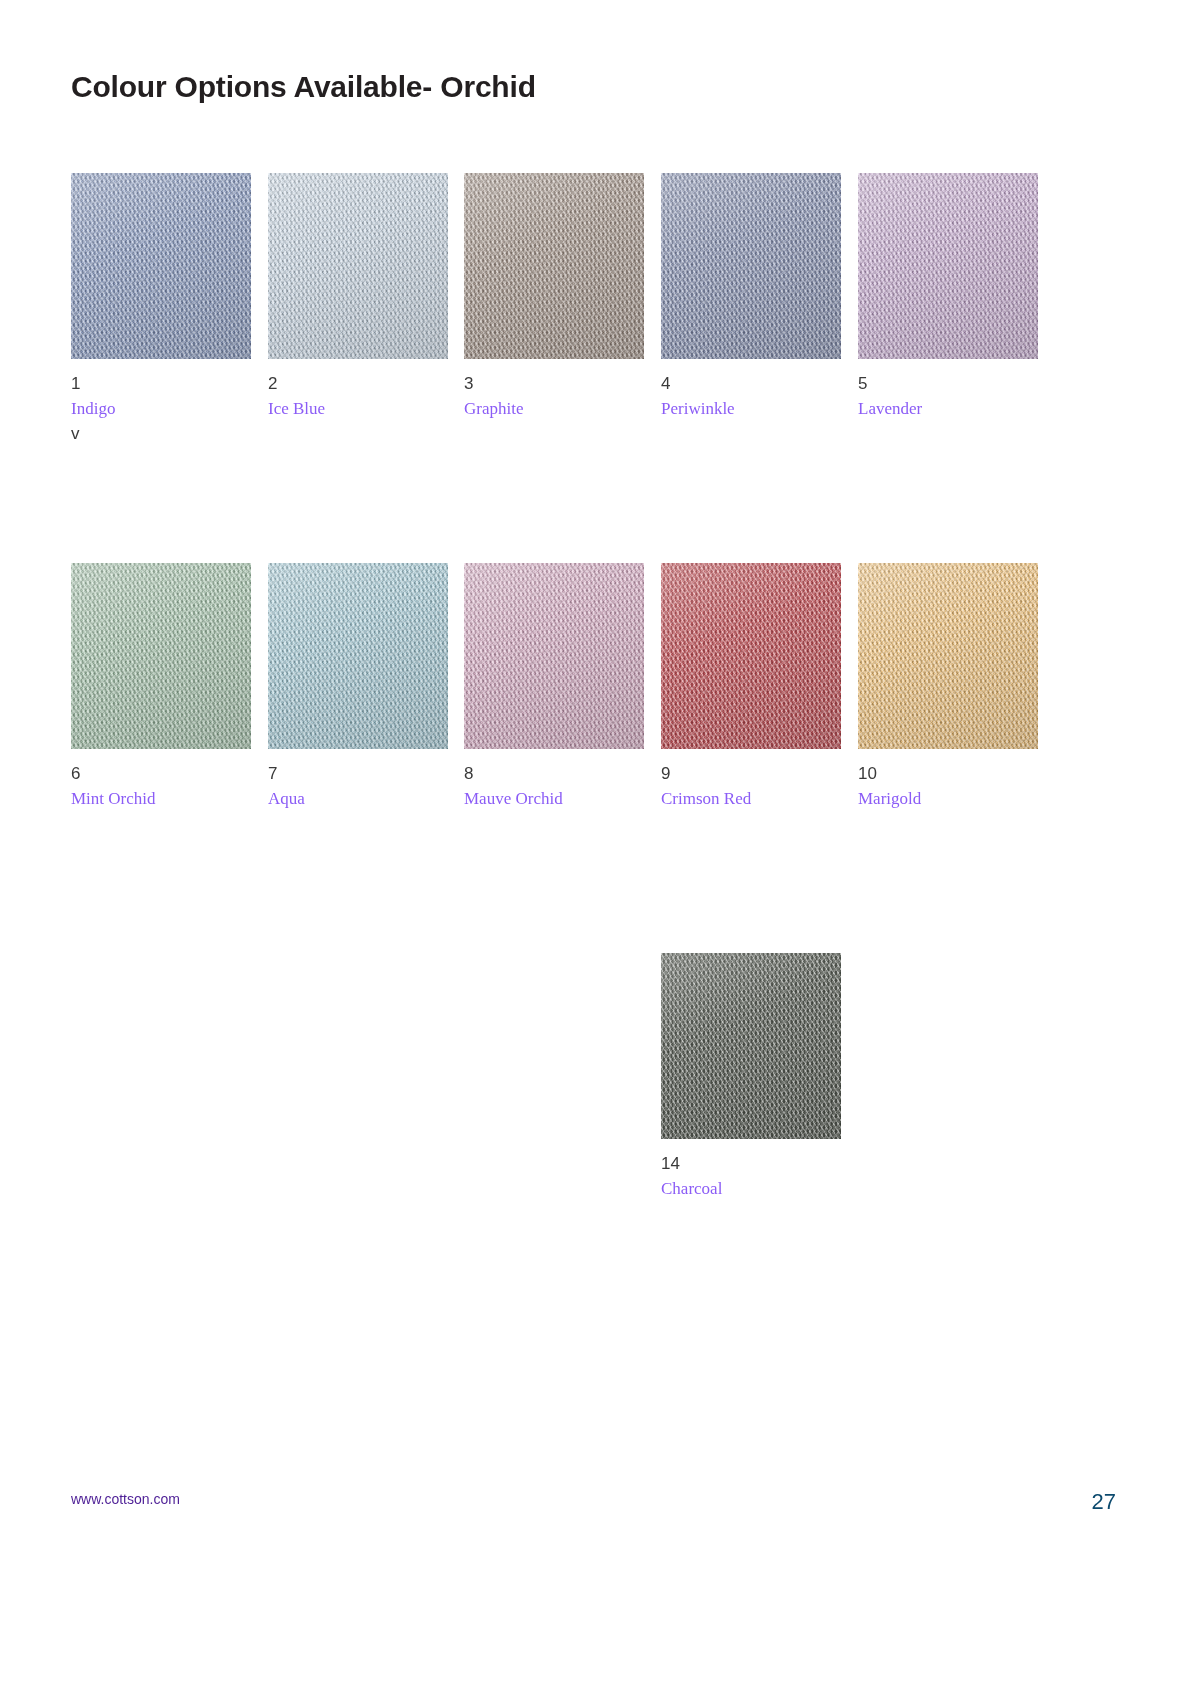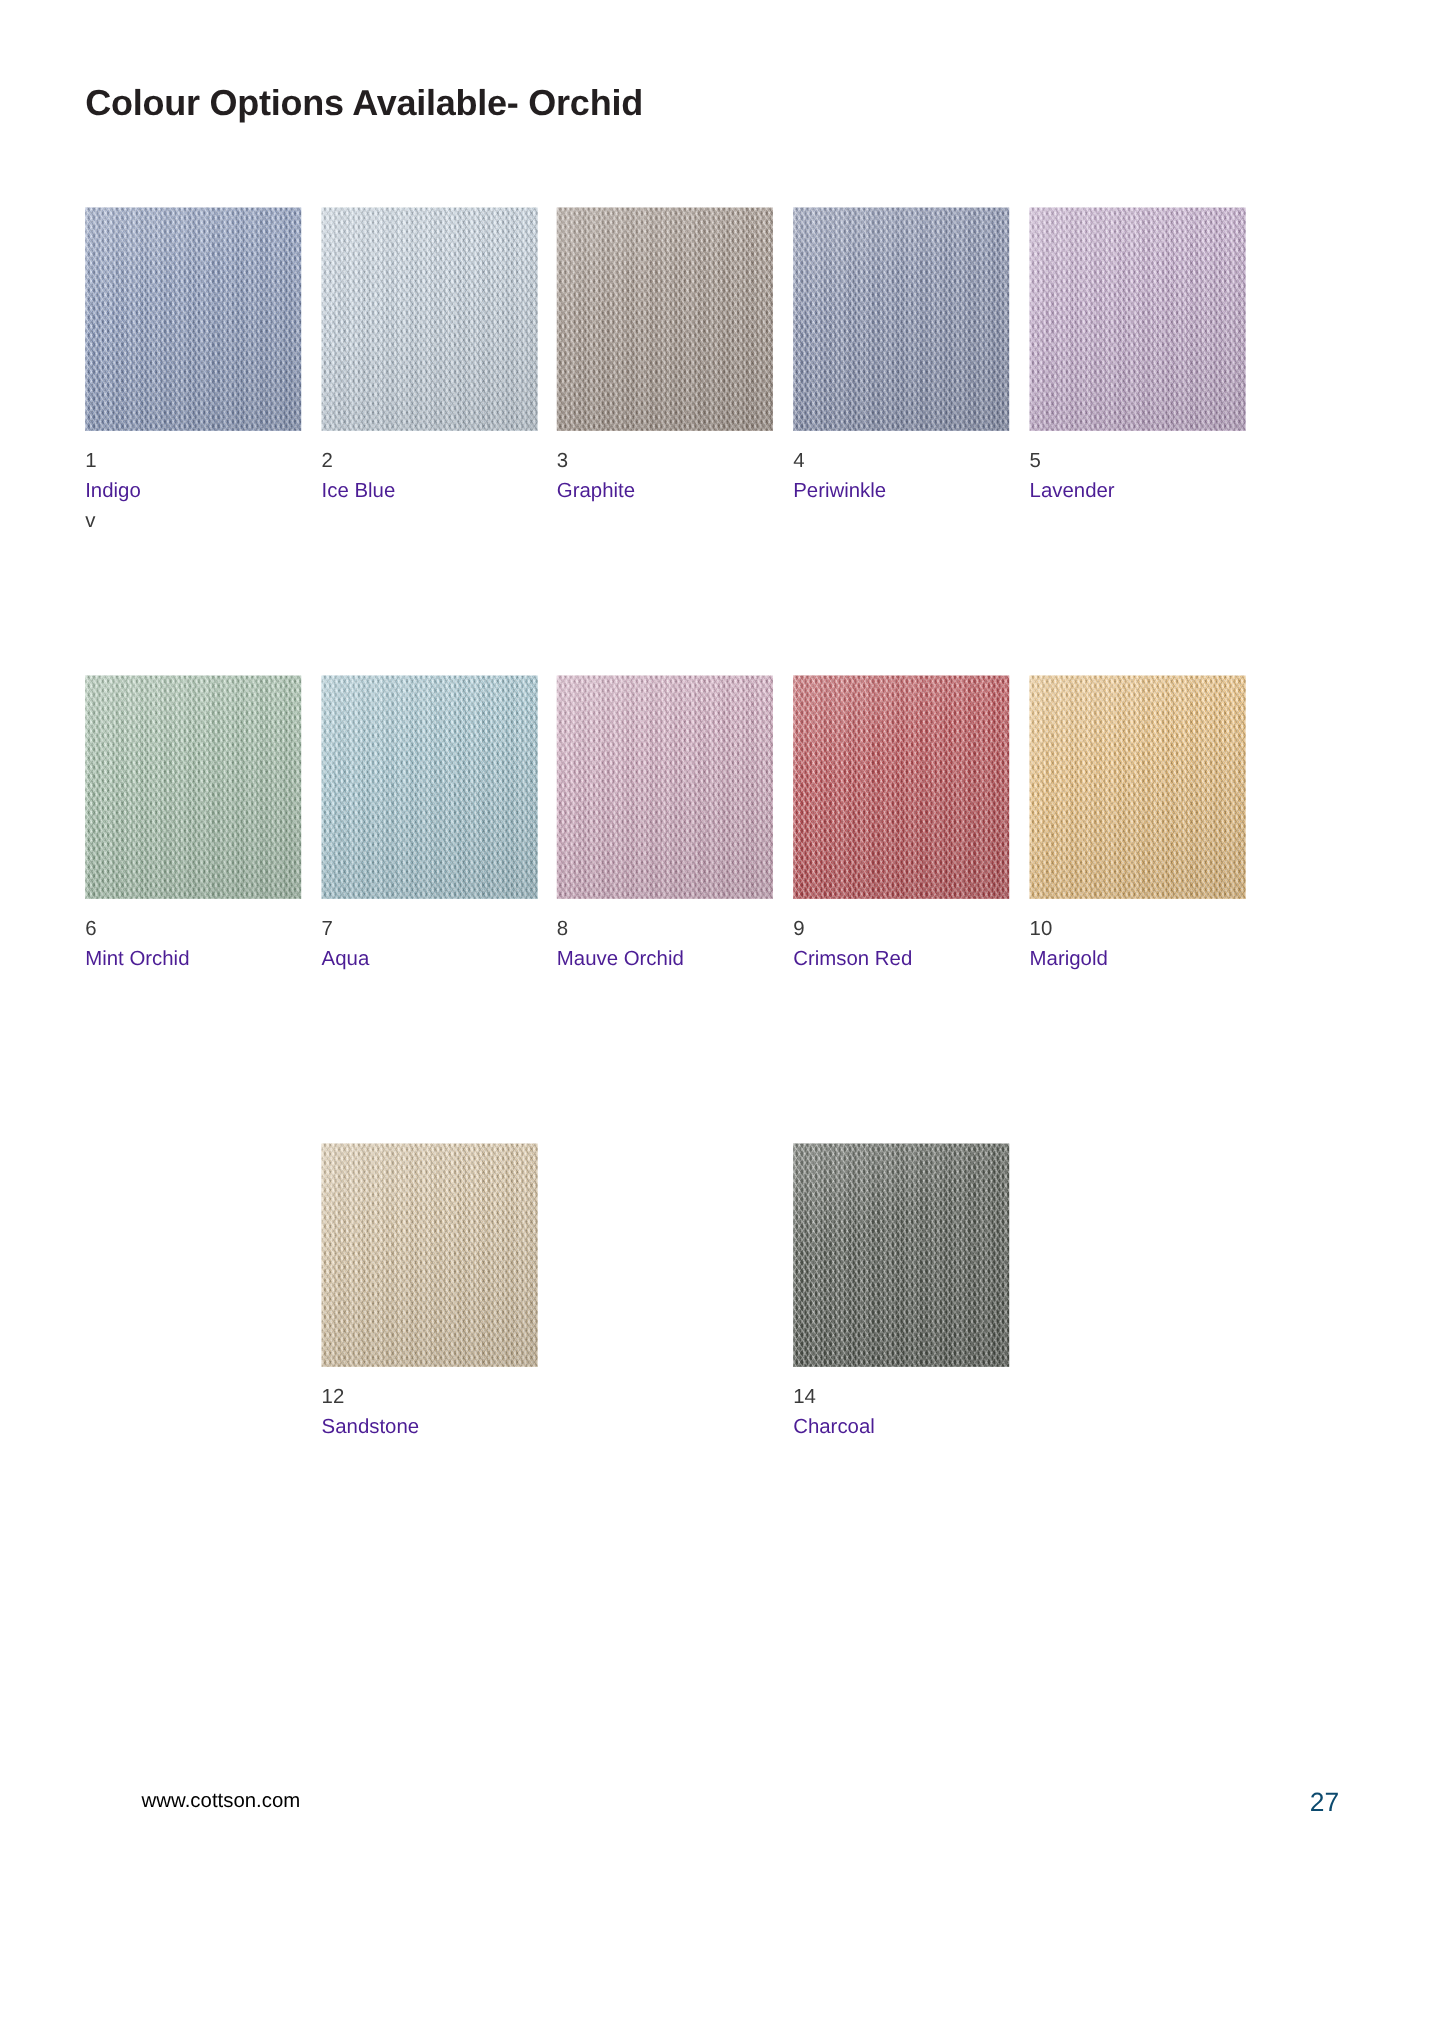--- a/index.html
+++ b/index.html
@@ -113,37 +113,37 @@
 
   .cap-num {
     margin-top: 12px;
     font-size: 17px;
     line-height: 25px;
     color: #3a3a3a;
   }
   .cap-name {
     font-size: 17px;
     line-height: 25px;
-    color: #4c1d95;
+    color: #8b5cf6;
     white-space: nowrap;
+    font-family: Liberation Serif, serif;
   }
   .cap-extra {
     font-size: 17px;
     line-height: 25px;
     color: #3a3a3a;
   }
 
   
   .footer-url {
     position: absolute;
     left: 71px;
     top: 1491px;
-    font-size: 17px;
-    color: #000000;
-    margin-left: 47px;
+    font-size: 14px;
+    color: #4c1d95;
   }
   .footer-page {
     position: absolute;
     right: 75px;
     top: 1489px;
     font-size: 22px;
     color: #0c4a6e;
   }
 </style>
 </head>
@@ -246,29 +246,20 @@
           <div class="weave"></div>
           <div class="weave2"></div>
           <div class="shade"></div>
         </div>
         <div class="cap-num">10</div>
         <div class="cap-name">Marigold</div>
       </div>
     </div>
 
     <div class="row">
-      <div class="cell c1">
-        <div class="swatch" style="background-color: rgb(221, 201, 168);">
-          <div class="weave"></div>
-          <div class="weave2"></div>
-          <div class="shade"></div>
-        </div>
-        <div class="cap-num">12</div>
-        <div class="cap-name">Sandstone</div>
-      </div>
       <div class="cell c3">
         <div class="swatch" style="background-color: rgb(90, 95, 87);">
           <div class="weave"></div>
           <div class="weave2"></div>
           <div class="shade"></div>
         </div>
         <div class="cap-num">14</div>
         <div class="cap-name">Charcoal</div>
       </div>
     </div>

